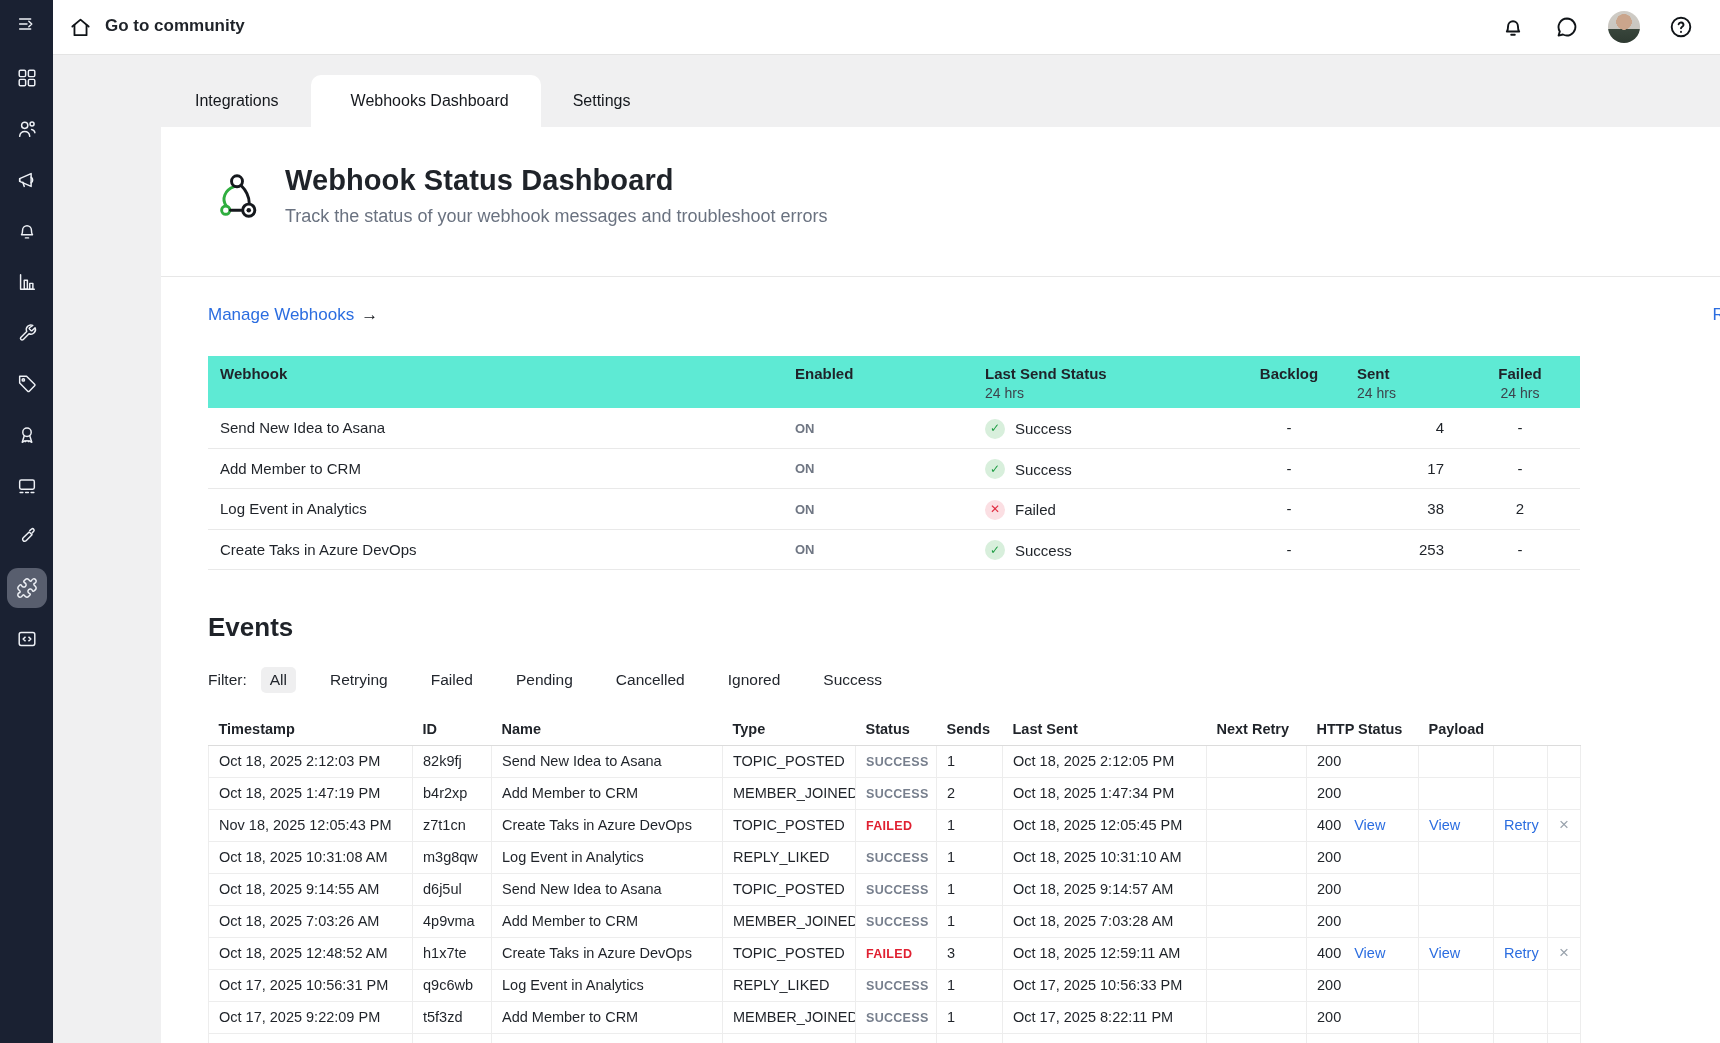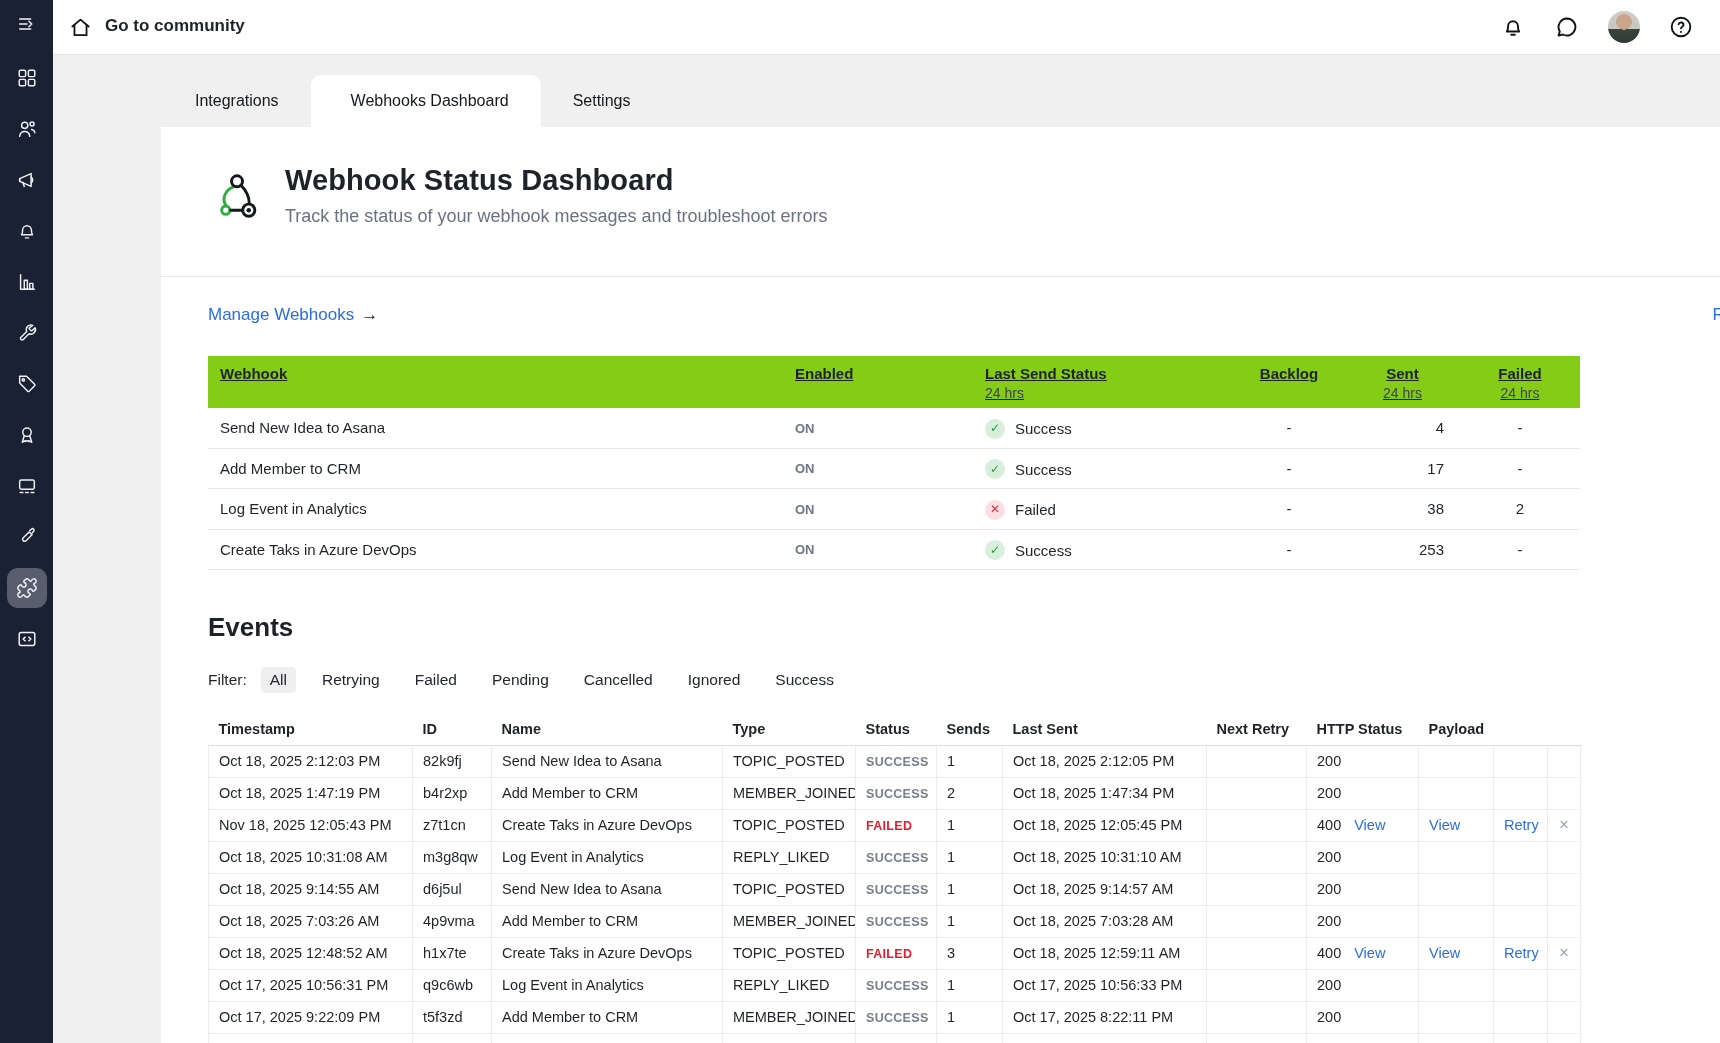--- a/index.html
+++ b/index.html
@@ -48,37 +48,37 @@
   .manage-arrow { font-size:17px; margin-left:7px; color:#15181d; }
   .refresh-box { margin-left:auto; display:flex; align-items:center; gap:10px; }
   .refresh-link { font-size:17px; color:#2b6de0; cursor:pointer; }
   .pause-btn { width:30px; height:30px; border-radius:50%; background:#f1f1f2; border:1px solid #e3e3e4; display:flex; align-items:center; justify-content:center; gap:3px; cursor:pointer; }
   .pause-btn i { display:block; width:3px; height:10px; background:#9aa0a8; border-radius:1px; }
 
   table { border-collapse:collapse; table-layout:fixed; width:1372px; }
 
   
   .wh-table { margin-top:26px; }
-  .wh-table th { background:#84cc16; text-align:left; vertical-align:top; font-size:15px; font-weight:700; padding:9px 12px 7px; height:52px;text-decoration:underline; }
+  .wh-table th { background:#5eead4; text-align:left; vertical-align:top; font-size:15px; font-weight:700; padding:9px 12px 7px; height:52px; }
   .wh-table th .sub { font-weight:400; font-size:14px; color:#3d434c; margin-top:3px; }
   .wh-table th.ctr, .wh-table td.ctr { text-align:center; }
-  .wh-table th.num { text-align:center; }
+  .wh-table th.num { }
   .wh-table td.num { text-align:right; padding-right:16px; }
   .wh-table td { font-size:15px; padding:9px 12px; border-bottom:1px solid #e9e9e9; height:37px; line-height:19px; }
   .wh-on { font-size:13px; font-weight:700; color:#6f7683; }
   .status-wrap { display:inline-flex; align-items:center; gap:10px; }
   .sicon { width:20px; height:20px; border-radius:50%; display:inline-grid; place-items:center; font-size:12px; font-weight:700; }
   .sicon.success { background:#d8efdc; color:#1f9e44; }
   .sicon.failed  { background:#fbdfe3; color:#e02b40; }
 
   
   .events-heading { font-size:26px; font-weight:700; margin-top:42px; }
   .filter-row { display:flex; align-items:center; margin-top:24px; font-size:15.5px; }
   .filter-label { margin-right:14px; }
-  .chip { padding:4px 9px; margin-right:17px; color:#23272e; border-radius:5px; cursor:pointer; }
+  .chip { padding:4px 9px; margin-right:25px; color:#23272e; border-radius:5px; cursor:pointer; }
   .chip.active { background:#efeff0; }
 
   .ev-table { margin-top:21px; }
   .ev-table th { font-size:14.5px; font-weight:700; text-align:left; padding:6px 10px; border-bottom:1px solid #dcdcdc; height:31px; }
   .ev-table td { font-size:14.5px; padding:5px 10px; border:1px solid #ededed; height:31px; line-height:20px; white-space:nowrap; overflow:hidden; }
   .ev-status { font-size:12.5px; font-weight:700; letter-spacing:.3px; }
   .ev-status.SUCCESS { color:#777f8d; }
   .ev-status.FAILED  { color:#e02031; }
   .ev-table a { color:#2b6de0; text-decoration:none; cursor:pointer; }
   .http-view { margin-left:13px; }

